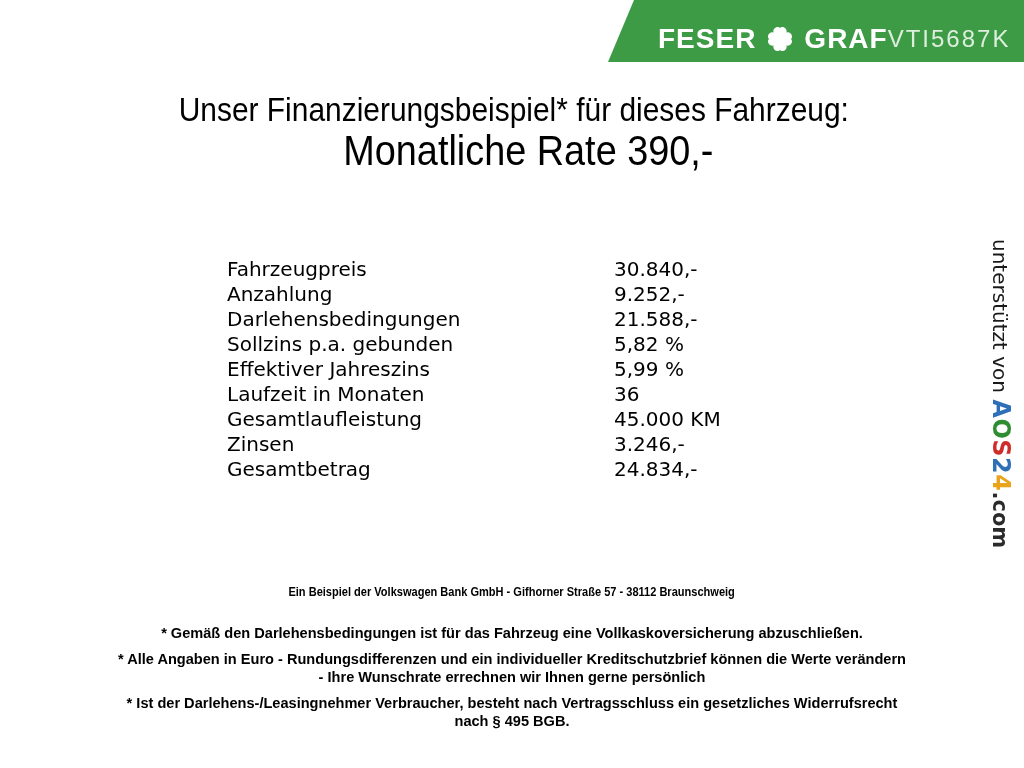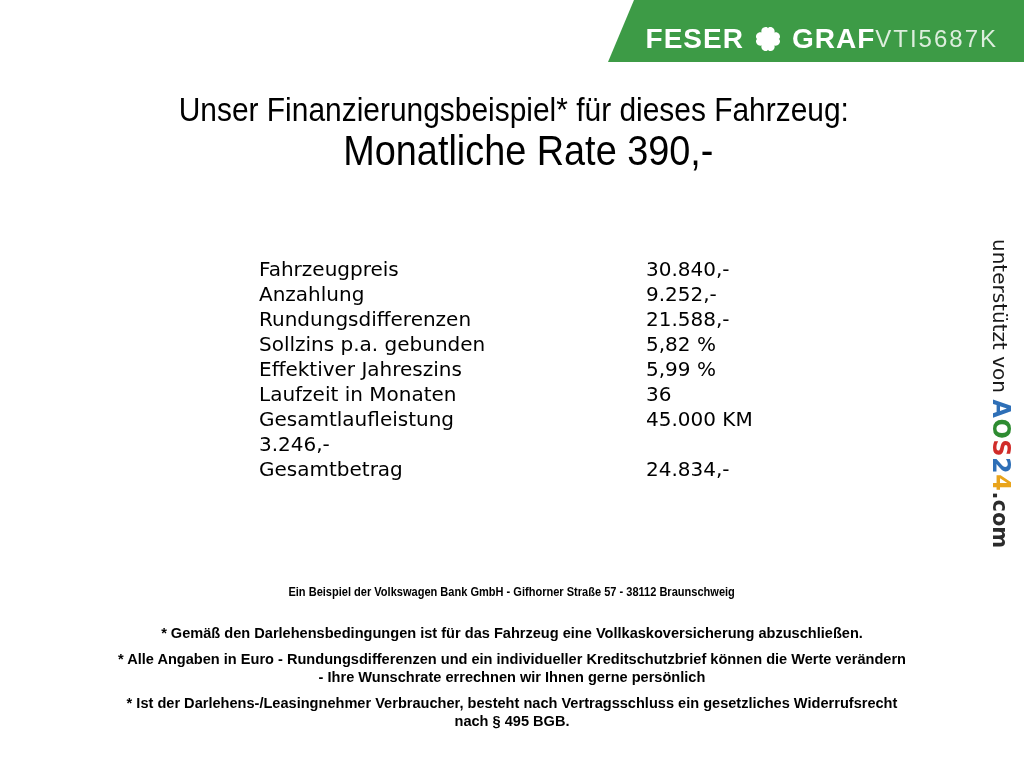--- a/index.html
+++ b/index.html
@@ -10,21 +10,20 @@
   }
   .page{position:absolute;inset:0;}
 
   
   .banner{
     position:absolute;top:0;left:608px;width:416px;height:62px;
     clip-path:polygon(26px 0,100% 0,100% 100%,0 100%);
     display:flex;align-items:center;
     padding:16px 26px 0 50px;box-sizing:border-box;
     background:#3d9b46;
-    justify-content:flex-end;
   }
   .brand{display:flex;align-items:center;gap:8px;}
   .brand-word{
     color:#ffffff;font-weight:700;font-size:28px;letter-spacing:1px;line-height:1;
   }
   .clover{display:flex;align-items:center;}
   .vcode{
     margin-left:auto;color:#ddeedd;font-weight:400;font-size:24px;
     letter-spacing:2px;line-height:1;
   }
@@ -37,21 +36,21 @@
   .title2{
     position:absolute;top:129px;left:16px;width:100%;margin:0;
     text-align:center;font-size:43px;font-weight:500;line-height:1;white-space:nowrap;
   }
   .cond{display:inline-block;transform:scaleX(0.88);transform-origin:center;}
 
   
   .fin-table{
     position:absolute;top:257px;left:227px;
     font-family:"DejaVu Sans","Liberation Sans",sans-serif;
-    font-size:20px;line-height:25px;margin-left:32px;
+    font-size:20px;line-height:25px;
   }
   .fin-row{display:flex;}
   .fin-label{width:387px;}
   .fin-value{white-space:nowrap;}
 
   
   .vertical{
     position:absolute;top:239px;left:1014px;
     transform:rotate(90deg);transform-origin:0 0;
     white-space:nowrap;line-height:26px;
@@ -110,40 +109,41 @@
   <section class="fin-table" id="fin-table">
       <div class="fin-row">
         <span class="fin-label">Fahrzeugpreis</span>
         <span class="fin-value">30.840,-</span>
       </div>
       <div class="fin-row">
         <span class="fin-label">Anzahlung</span>
         <span class="fin-value">9.252,-</span>
       </div>
       <div class="fin-row">
-        <span class="fin-label">Rundungsdifferenzen</span>
+        <span class="fin-label">Darlehensbedingungen</span>
         <span class="fin-value">21.588,-</span>
       </div>
       <div class="fin-row">
         <span class="fin-label">Sollzins p.a. gebunden</span>
         <span class="fin-value">5,82 %</span>
       </div>
       <div class="fin-row">
         <span class="fin-label">Effektiver Jahreszins</span>
         <span class="fin-value">5,99 %</span>
       </div>
       <div class="fin-row">
         <span class="fin-label">Laufzeit in Monaten</span>
         <span class="fin-value">36</span>
       </div>
       <div class="fin-row">
         <span class="fin-label">Gesamtlaufleistung</span>
         <span class="fin-value">45.000 KM</span>
       </div>
       <div class="fin-row">
+        <span class="fin-label">Zinsen</span>
         <span class="fin-value">3.246,-</span>
       </div>
       <div class="fin-row">
         <span class="fin-label">Gesamtbetrag</span>
         <span class="fin-value">24.834,-</span>
       </div>
     </section>
 
   <aside class="vertical">
     <span>unterstützt von </span><span class="aos" id="aos-logo"><span style="color: rgb(46, 111, 183);">A</span><span style="color: rgb(46, 140, 49);">O</span><span style="color: rgb(208, 44, 42);">S</span><span style="color: rgb(46, 111, 183);">2</span><span style="color: rgb(233, 164, 28);">4</span></span><span class="aos-suffix">.com</span>

